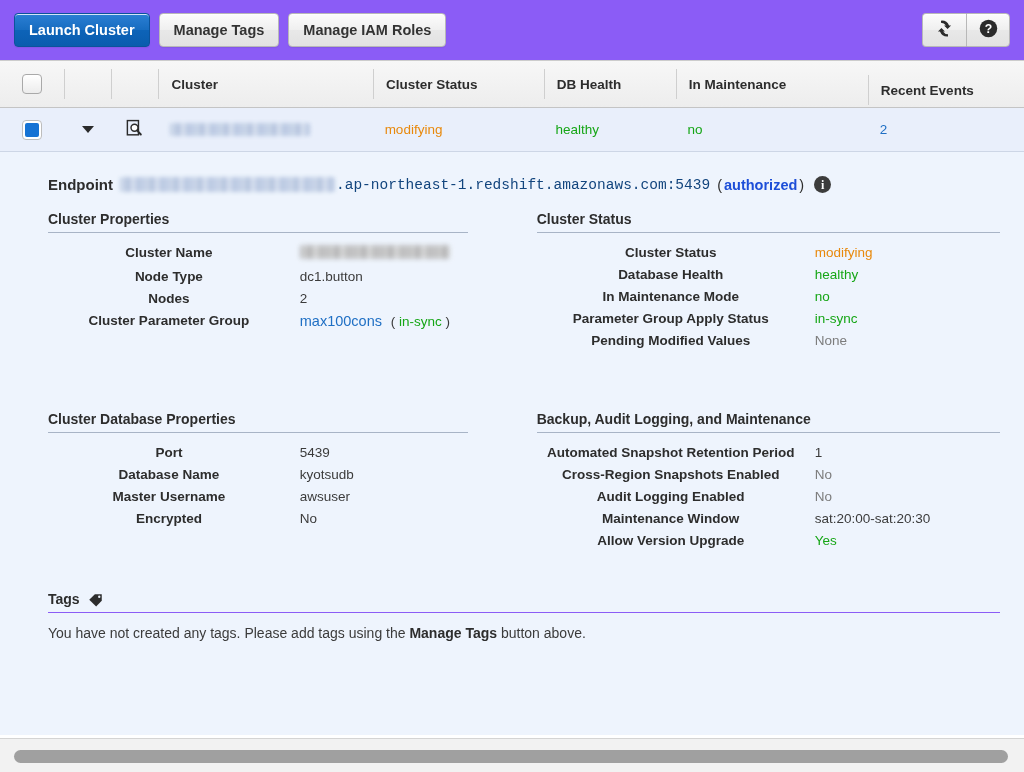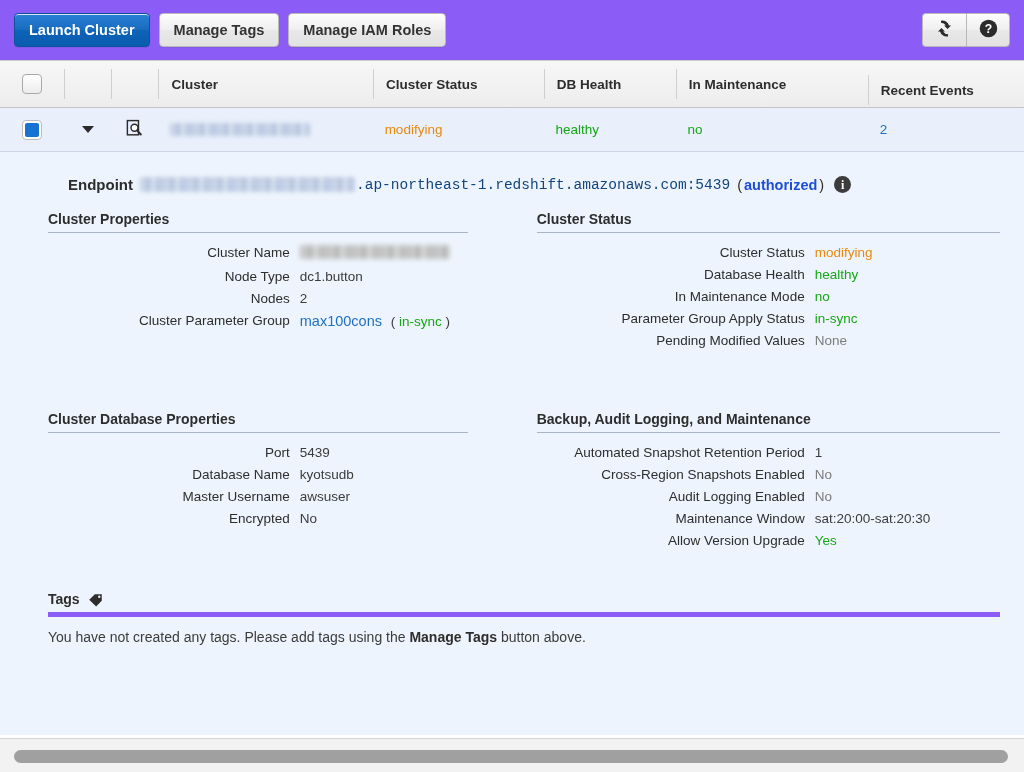--- a/index.html
+++ b/index.html
@@ -169,21 +169,21 @@
     background: #eef4fd;
     padding: 0 0 0 0;
     height: 583px;
     box-sizing: border-box;
     position: relative;
     overflow: hidden;
   }
   .endpoint-row {
     display: flex;
     align-items: center;
-    padding: 24px 0 0 68px;
+    padding: 24px 0 0 48px;
     font-size: 14.5px;
   }
   .endpoint-label {
     font-weight: bold;
     color: #2d2d2d;
     font-size: 15px;
     margin-right: 6px;
   }
   .endpoint-host {
     color: #12457e;
@@ -227,22 +227,22 @@
   table.kv {
     border-collapse: collapse;
     width: 100%;
   }
   table.kv td {
     font-size: 13.5px;
     padding: 3.5px 0;
     vertical-align: top;
   }
   table.kv td.k {
-    text-align: right;
-    font-weight: normal;
+    text-align: center;
+    font-weight: bold;
     color: #2d2d2d;
     white-space: nowrap;
     padding-right: 10px;
     width: 60%;
   }
   table.kv td.v {
     color: #3b3b3b;
     white-space: nowrap;
   }
   td.v .grey { color: #7c7c7c; }
@@ -255,21 +255,21 @@
   
   .tags-block {
     padding: 0 14px 0 48px;
     margin-top: 40px;
   }
   .tags-title {
     font-size: 14px;
     font-weight: bold;
     color: #2d2d2d;
     padding-bottom: 5px;
-    border-bottom: 5px solid #8b5cf6;
+    border-bottom: 1px solid #8b5cf6;
     display: flex;
     align-items: center;
     margin-right: 10px;
   }
   .tag-icon {
     margin-left: 8px;
     display: inline-flex;
   }
   .tags-msg {
     margin-top: 12px;

